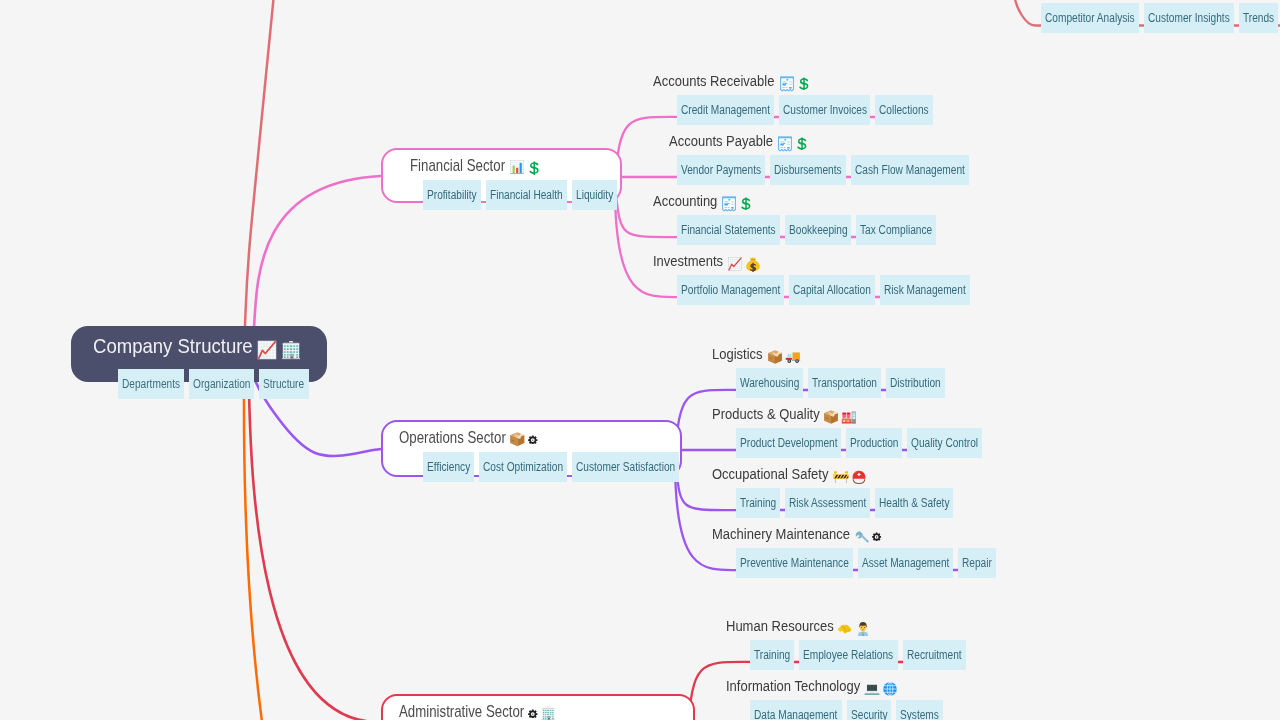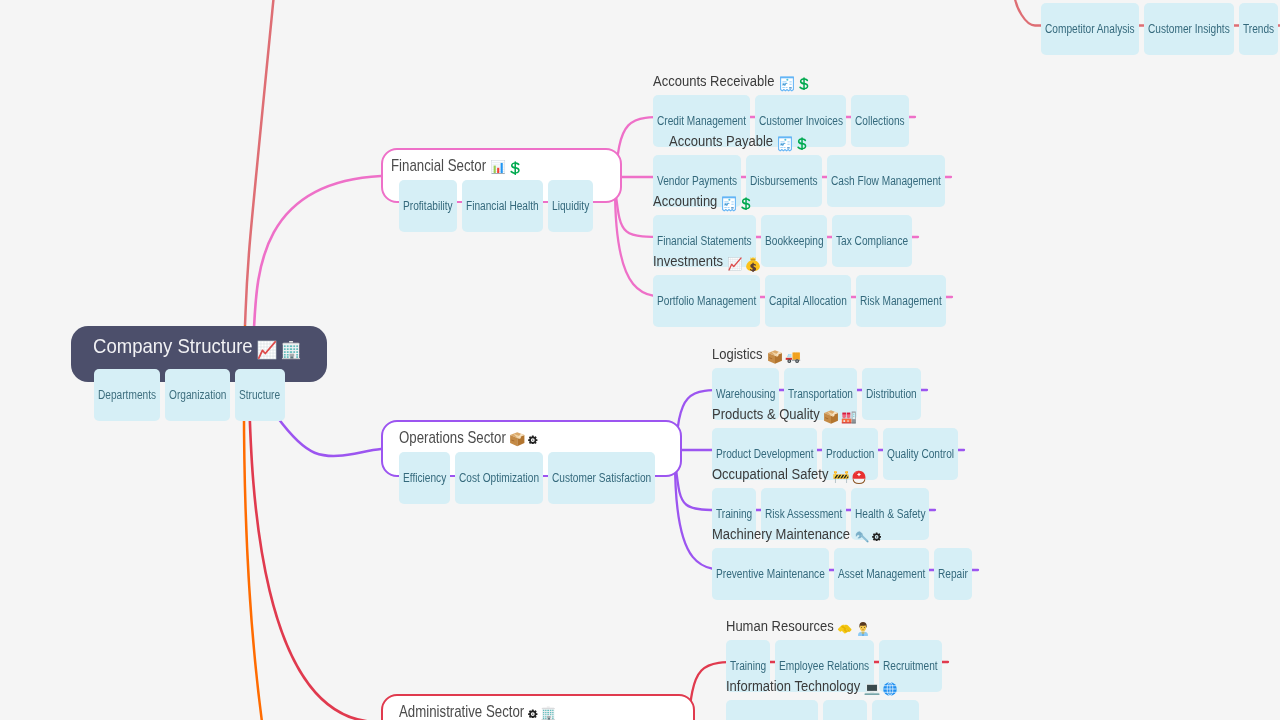--- a/index.html
+++ b/index.html
@@ -10,24 +10,24 @@
   svg#links{position:absolute;left:0;top:0;width:1280px;height:720px;}
   .node{position:absolute;box-sizing:border-box;white-space:nowrap;}
   .em{display:inline-block;vertical-align:top;position:relative;}
   .sx{display:inline-block;transform:scaleX(0.845);transform-origin:0 50%;white-space:nowrap;}
 
   .ttl{position:absolute;white-space:nowrap;}
   .ttl .sx{vertical-align:baseline;}
   .ic{display:inline-block;vertical-align:baseline;}
   .ic .gap{display:inline-block;width:2px;}
   .ic .gap0{display:inline-block;width:4px;}
-  .tags{position:absolute;white-space:nowrap;}
-
-  .tag{display:inline-block;background:#d6eff6;color:#34697c;border-radius:5px;
-       height:16px;line-height:16px;padding:18px 4px;margin-right:5px;vertical-align:top;
+  .tags{position:absolute;white-space:nowrap;margin-left:24px;}
+
+  .tag{display:inline-block;background:#d6eff6;color:#34697c;border-radius:0;
+       height:16px;line-height:16px;padding:7px 4px;margin-right:5px;vertical-align:top;
        font-size:12px;}
   .tag .sx{vertical-align:top;line-height:16px;}
 
   #root-node{background:#4c4f6b;border-radius:17px;}
   #root-node .ttl{color:#f1f1f4;font-size:20.6px;}
   #root-node .ttl .sx{--sx:0.90;}
   #root-node .tag{background:#d6eff6;color:#3d6e7e;}
 
   .branch{background:#fff;border-radius:16px;border:2.5px solid #000;}
   .branch .ttl{color:#4b4b4b;font-size:15.7px;}
@@ -101,21 +101,21 @@
                 <rect x="11.2" y="28.2" width="2.9" height="2.8"></rect> 
                 <rect x="26.6" y="28.2" width="2.9" height="2.8"></rect> 
               </g> 
               <rect x="4.6" y="22.9" width="26.8" height="1.3" fill="#f5f7f7"></rect> 
               <rect x="15.6" y="24.0" width="7.6" height="4.4" fill="#a8acae"></rect> 
               <rect x="16.8" y="28.4" width="5.2" height="3.6" fill="#5f777f"></rect>
             </svg></span></div>
         <div class="tags" style="left:22.6px;top:42.7px"><span class="tag"><span class="sx" style="transform: scaleX(0.845); width: 58.3px; display: inline-block;">Departments</span></span><span class="tag"><span class="sx" style="transform: scaleX(0.845); width: 57.46px; display: inline-block;">Organization</span></span><span class="tag"><span class="sx" style="transform: scaleX(0.845); width: 41.41px; display: inline-block;">Structure</span></span></div>
       </div>
       <div class="node branch" style="left:381px;top:148px;width:241px;height:55px;border-color:#ee70c8">
-        <div class="ttl" style="left:8px;top:7px"><span class="sx" style="transform: scaleX(0.845); width: 94.64px; display: inline-block;">Financial Sector</span><span class="ic"><span class="gap0"> </span><svg class="em" width="16.50" height="16.50" viewBox="0 0 36 36" style="top:2.30px">
+        <div class="ttl" style="left:27px;top:7px"><span class="sx" style="transform: scaleX(0.845); width: 94.64px; display: inline-block;">Financial Sector</span><span class="ic"><span class="gap0"> </span><svg class="em" width="16.50" height="16.50" viewBox="0 0 36 36" style="top:2.30px">
               <rect x="3.6" y="3.6" width="28.8" height="28.8" fill="#fafdff" stroke="#b6c2ca" stroke-width="0.8"></rect> 
               <g stroke="#c9d4dc" stroke-width="0.9"> 
                 <line x1="5.0" y1="8.0" x2="31.0" y2="8.0"></line>
                 <line x1="5.0" y1="12.8" x2="31.0" y2="12.8"></line> 
                 <line x1="5.0" y1="17.6" x2="31.0" y2="17.6"></line>
                 <line x1="5.0" y1="22.4" x2="31.0" y2="22.4"></line> 
                 <line x1="5.0" y1="27.2" x2="31.0" y2="27.2"></line> 
               </g> 
               <rect x="8.0" y="14.4" width="4.6" height="16.4" fill="#9ccc52"></rect> 
               <rect x="15.6" y="19.2" width="4.6" height="11.6" fill="#f44336"></rect> 

